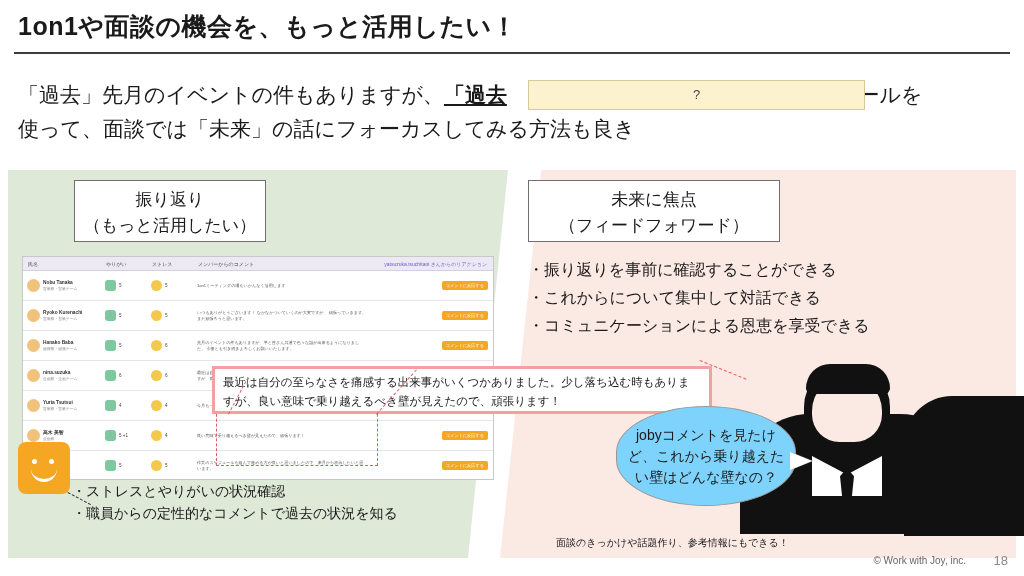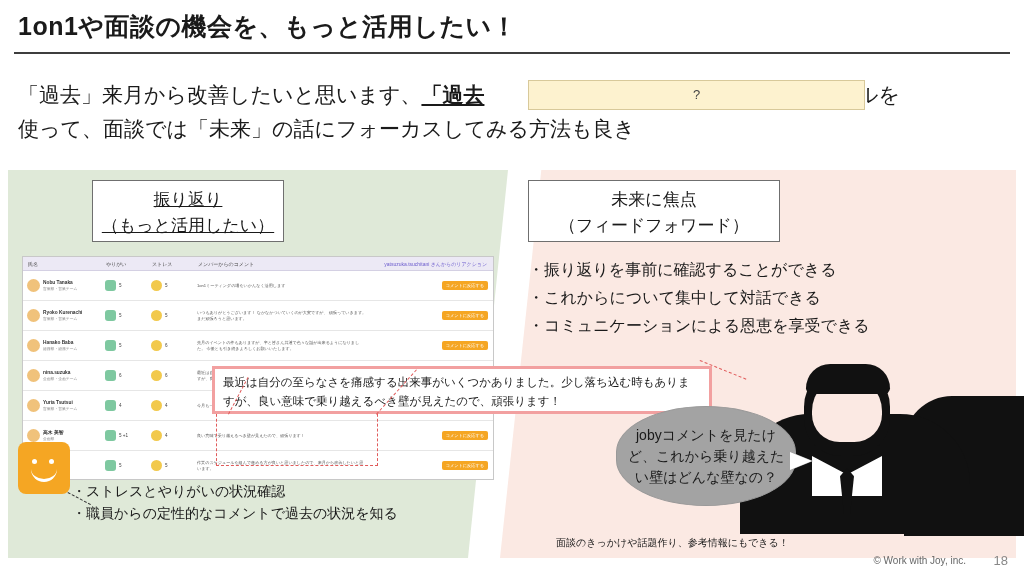--- a/index.html
+++ b/index.html
@@ -46,21 +46,21 @@
     position:absolute;left:500px;top:170px;width:516px;height:388px;
     background:#fbe9e3;
     clip-path:polygon(8% 0, 100% 0, 100% 100%, 0 100%);
   }
 
   .label-box{
     position:absolute;background:#ffffff;border:1px solid #6f6f6f;
     text-align:center;font-size:17px;line-height:26px;color:#1a1a1a;
     padding:6px 0;
   }
-  #label-left{left:92px;top:180px;width:190px;height:48px;text-decoration:underline;}
+  #label-left{left:74px;top:180px;width:190px;height:48px;}
   #label-right{left:528px;top:180px;width:250px;height:48px;}
 
   
   .mock{
     position:absolute;left:22px;top:256px;width:470px;height:222px;
     background:#ffffff;border:1px solid #c8c8c8;overflow:hidden;
     font-size:4.6px;color:#444;
   }
   .mock-head{
     display:flex;background:#ece9f5;height:13px;align-items:center;
@@ -160,21 +160,21 @@
     clip-path:polygon(0 0, 50% 46%, 100% 0, 100% 100%, 0 100%);
   }
   .p-tie{
     position:absolute;left:124px;top:132px;width:14px;height:46px;background:#111;
     clip-path:polygon(50% 0,100% 18%,72% 100%,28% 100%,0 18%);
   }
 
   
   .bubble{
     position:absolute;left:616px;top:406px;width:180px;height:100px;
-    background:#a3a3a3;border:1px solid #999;border-radius:50%/46%;
+    background:#7dd3fc;border:1px solid #999;border-radius:50%/46%;
     font-size:14px;line-height:21px;color:#1a1a1a;text-align:center;
     display:flex;align-items:center;justify-content:center;padding:0 10px;
     box-sizing:border-box;
   }
   .bubble-tail{
     position:absolute;left:790px;top:452px;width:0;height:0;
     border-left:22px solid #ffffff;border-top:9px solid transparent;border-bottom:9px solid transparent;
     filter:drop-shadow(1px 0 0 #999);
   }
 
@@ -192,21 +192,21 @@
 </style>
 </head>
 <body>
 
 <div class="slide">
 
   <div class="title">1on1や面談の機会を、もっと活用したい！</div>
   <div class="title-rule"></div>
 
   <div class="lead">
-    <span>「過去」来月から改善したいと思います、</span><b class="u">「過去</b><span style="display:inline-block;width:330px"></span><span>ツールを</span><br>
+    <span>「過去」先月のイベントの件もありますが、</span><b class="u">「過去</b><span style="display:inline-block;width:330px"></span><span>ツールを</span><br>
     <span>使って、面談では「未来」の話にフォーカスしてみる方法も良き</span>
   </div>
   <div class="highlight-box">?</div>
 
   <div class="panel-left"></div>
   <div class="panel-right"></div>
 
   <div class="label-box" id="label-left">
     <div>振り返り</div>
     <div>（もっと活用したい）</div>

